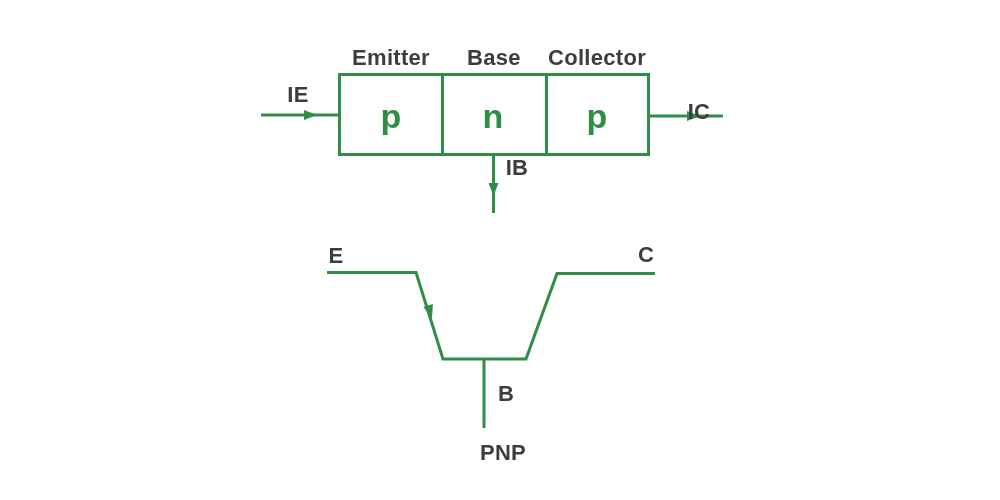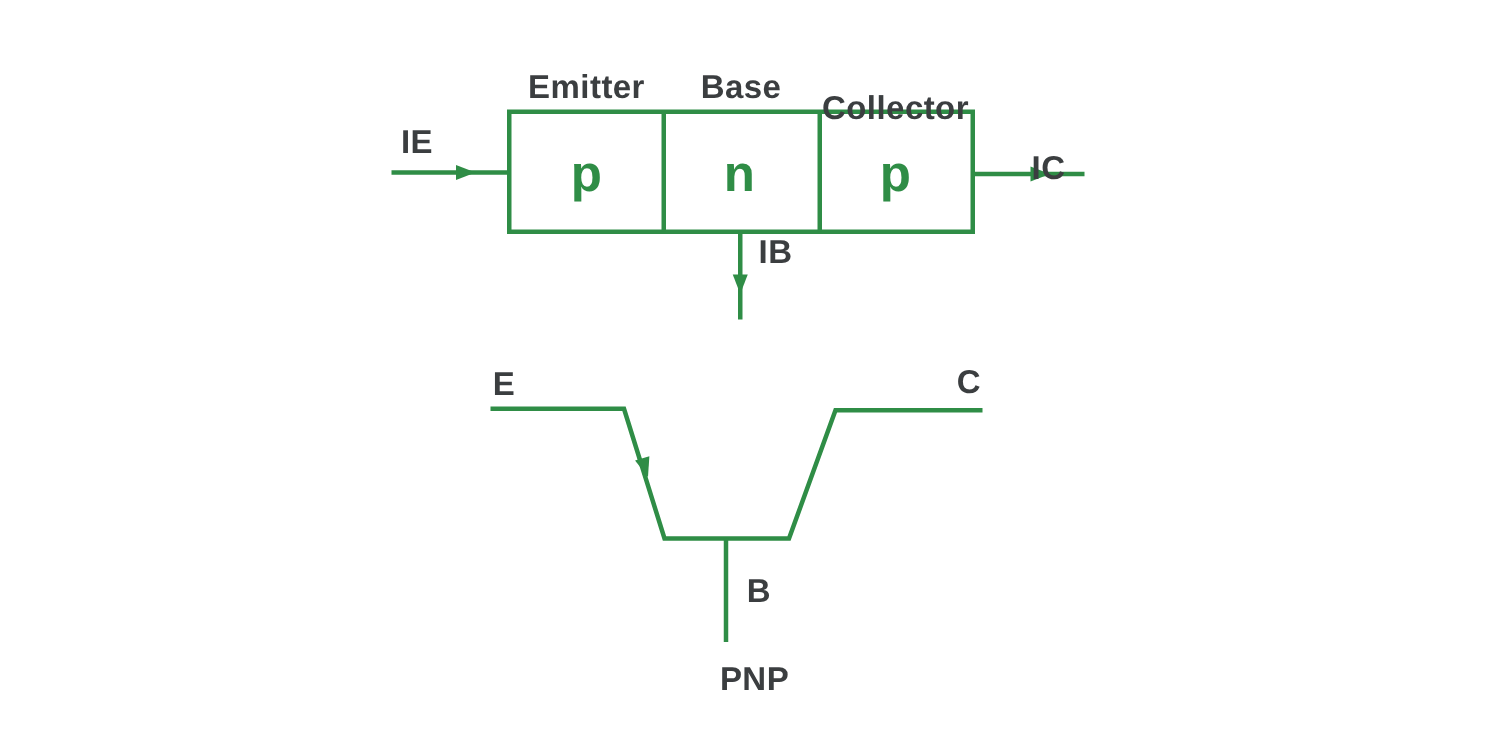--- a/index.html
+++ b/index.html
@@ -66,27 +66,27 @@
     <line x1="493.5" y1="155" x2="493.5" y2="213" class="stroke"></line>
     <polygon points="-13,-5 0,0 -13,5" transform="translate(493.5,196) rotate(90)" class="fill"></polygon>
 
     <polyline points="327,272.5 416,272.5 443,359 526,359 557,273.5 655,273.5" class="stroke"></polyline>
     <polygon points="-13,-5 0,0 -13,5" transform="translate(432,318) rotate(72.7)" class="fill"></polygon>
     <line x1="484" y1="359" x2="484" y2="428" class="stroke"></line>
   </svg>
 
   <div class="lbl" style="left:391px; top:58px">Emitter</div>
   <div class="lbl" style="left:494px; top:58px">Base</div>
-  <div class="lbl" style="left:597px; top:72px">Collector</div>
+  <div class="lbl" style="left:597px; top:58px">Collector</div>
 
   <div class="lbl layer" style="left:391px; top:116px">p</div>
   <div class="lbl layer" style="left:493px; top:116px">n</div>
   <div class="lbl layer" style="left:597px; top:116px">p</div>
 
-  <div class="lbl" style="left:278px; top:95px">IE</div>
+  <div class="lbl" style="left:298px; top:95px">IE</div>
   <div class="lbl" style="left:699px; top:112px">IC</div>
   <div class="lbl" style="left:517px; top:168px">IB</div>
 
   <div class="lbl" style="left:336px; top:256px">E</div>
   <div class="lbl" style="left:646px; top:255px">C</div>
   <div class="lbl" style="left:506px; top:394px">B</div>
 
   <div class="lbl" style="left:503px; top:453px">PNP</div>
 
 </div>

